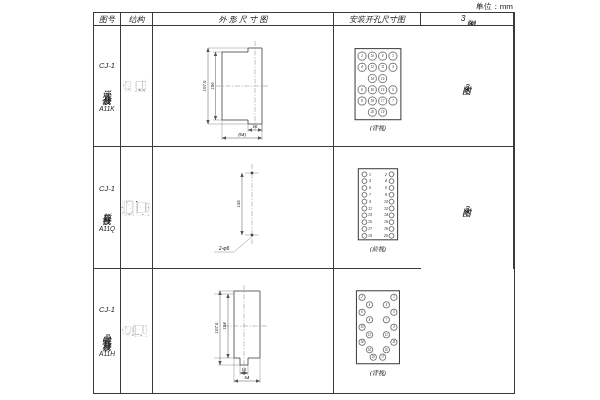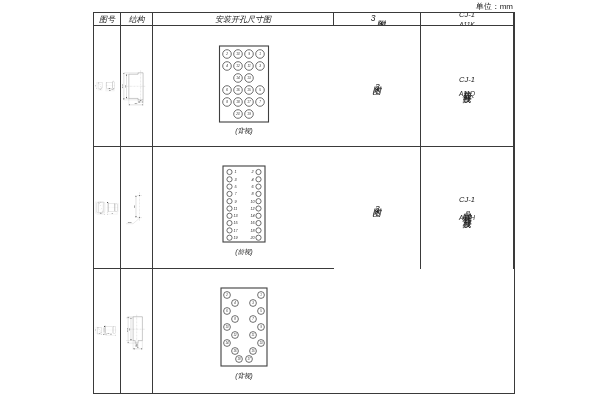--- a/index.html
+++ b/index.html
@@ -9,21 +9,21 @@
   #spec-table{position:absolute;left:93px;top:12px;width:420px;
       display:grid;grid-template-columns:27px 32px 181px 87px 93px;
       grid-template-rows:13px 121px 122px 124px;
       border:1px solid #3a3a3a;box-sizing:content-box;font-style:italic;}
   .cell{border-right:1px solid #3a3a3a;border-bottom:1px solid #3a3a3a;
         display:flex;align-items:center;justify-content:center;overflow:hidden;position:relative;}
   .cell.last-col{border-right:none;}
   .cell.last-row{border-bottom:none;}
   .hcell{font-size:8px;white-space:nowrap;}
   .vtext{writing-mode:vertical-rl;text-orientation:upright;letter-spacing:1.5px;font-size:8.5px;line-height:1;}
-  .structure-cell{flex-direction:column;gap:0;}
+  .structure-cell{flex-direction:column;gap:13px;}
   .model{font-size:7.5px;}
   .code{font-size:6.5px;}
   svg{display:block;}
   .ol{fill:none;stroke:#3f3f3f;stroke-width:.8;}
   .pin{fill:none;stroke:#3f3f3f;stroke-width:.6;}
   .leaf{fill:none;stroke:#3f3f3f;stroke-width:.7;}
   .xl{fill:none;stroke:#6a6a6a;stroke-width:.4;}
   .dl{fill:none;stroke:#555;stroke-width:.5;}
   .cl{fill:none;stroke:#777;stroke-width:.45;stroke-dasharray:5 1.6 1.2 1.6;}
   .dt{font-size:5px;fill:#222;text-anchor:middle;}
@@ -46,20 +46,21 @@
       </marker>
     </defs>
   </svg>
 
   <div id="unit-label">单位：mm</div>
 
   <div id="spec-table">
 
     <div class="cell hcell">图号</div>
     <div class="cell hcell">结构</div>
+    <div class="cell hcell">外 形 尺 寸 图</div>
     <div class="cell hcell">安装开孔尺寸图</div>
 
     <div class="cell">
       <span class="vtext">附图3</span>
     </div>
     <div class="cell structure-cell">
       <span class="model">CJ-1</span>
       <span class="vtext">嵌入式后接线</span>
       <span class="code">A11K</span>
     </div>

